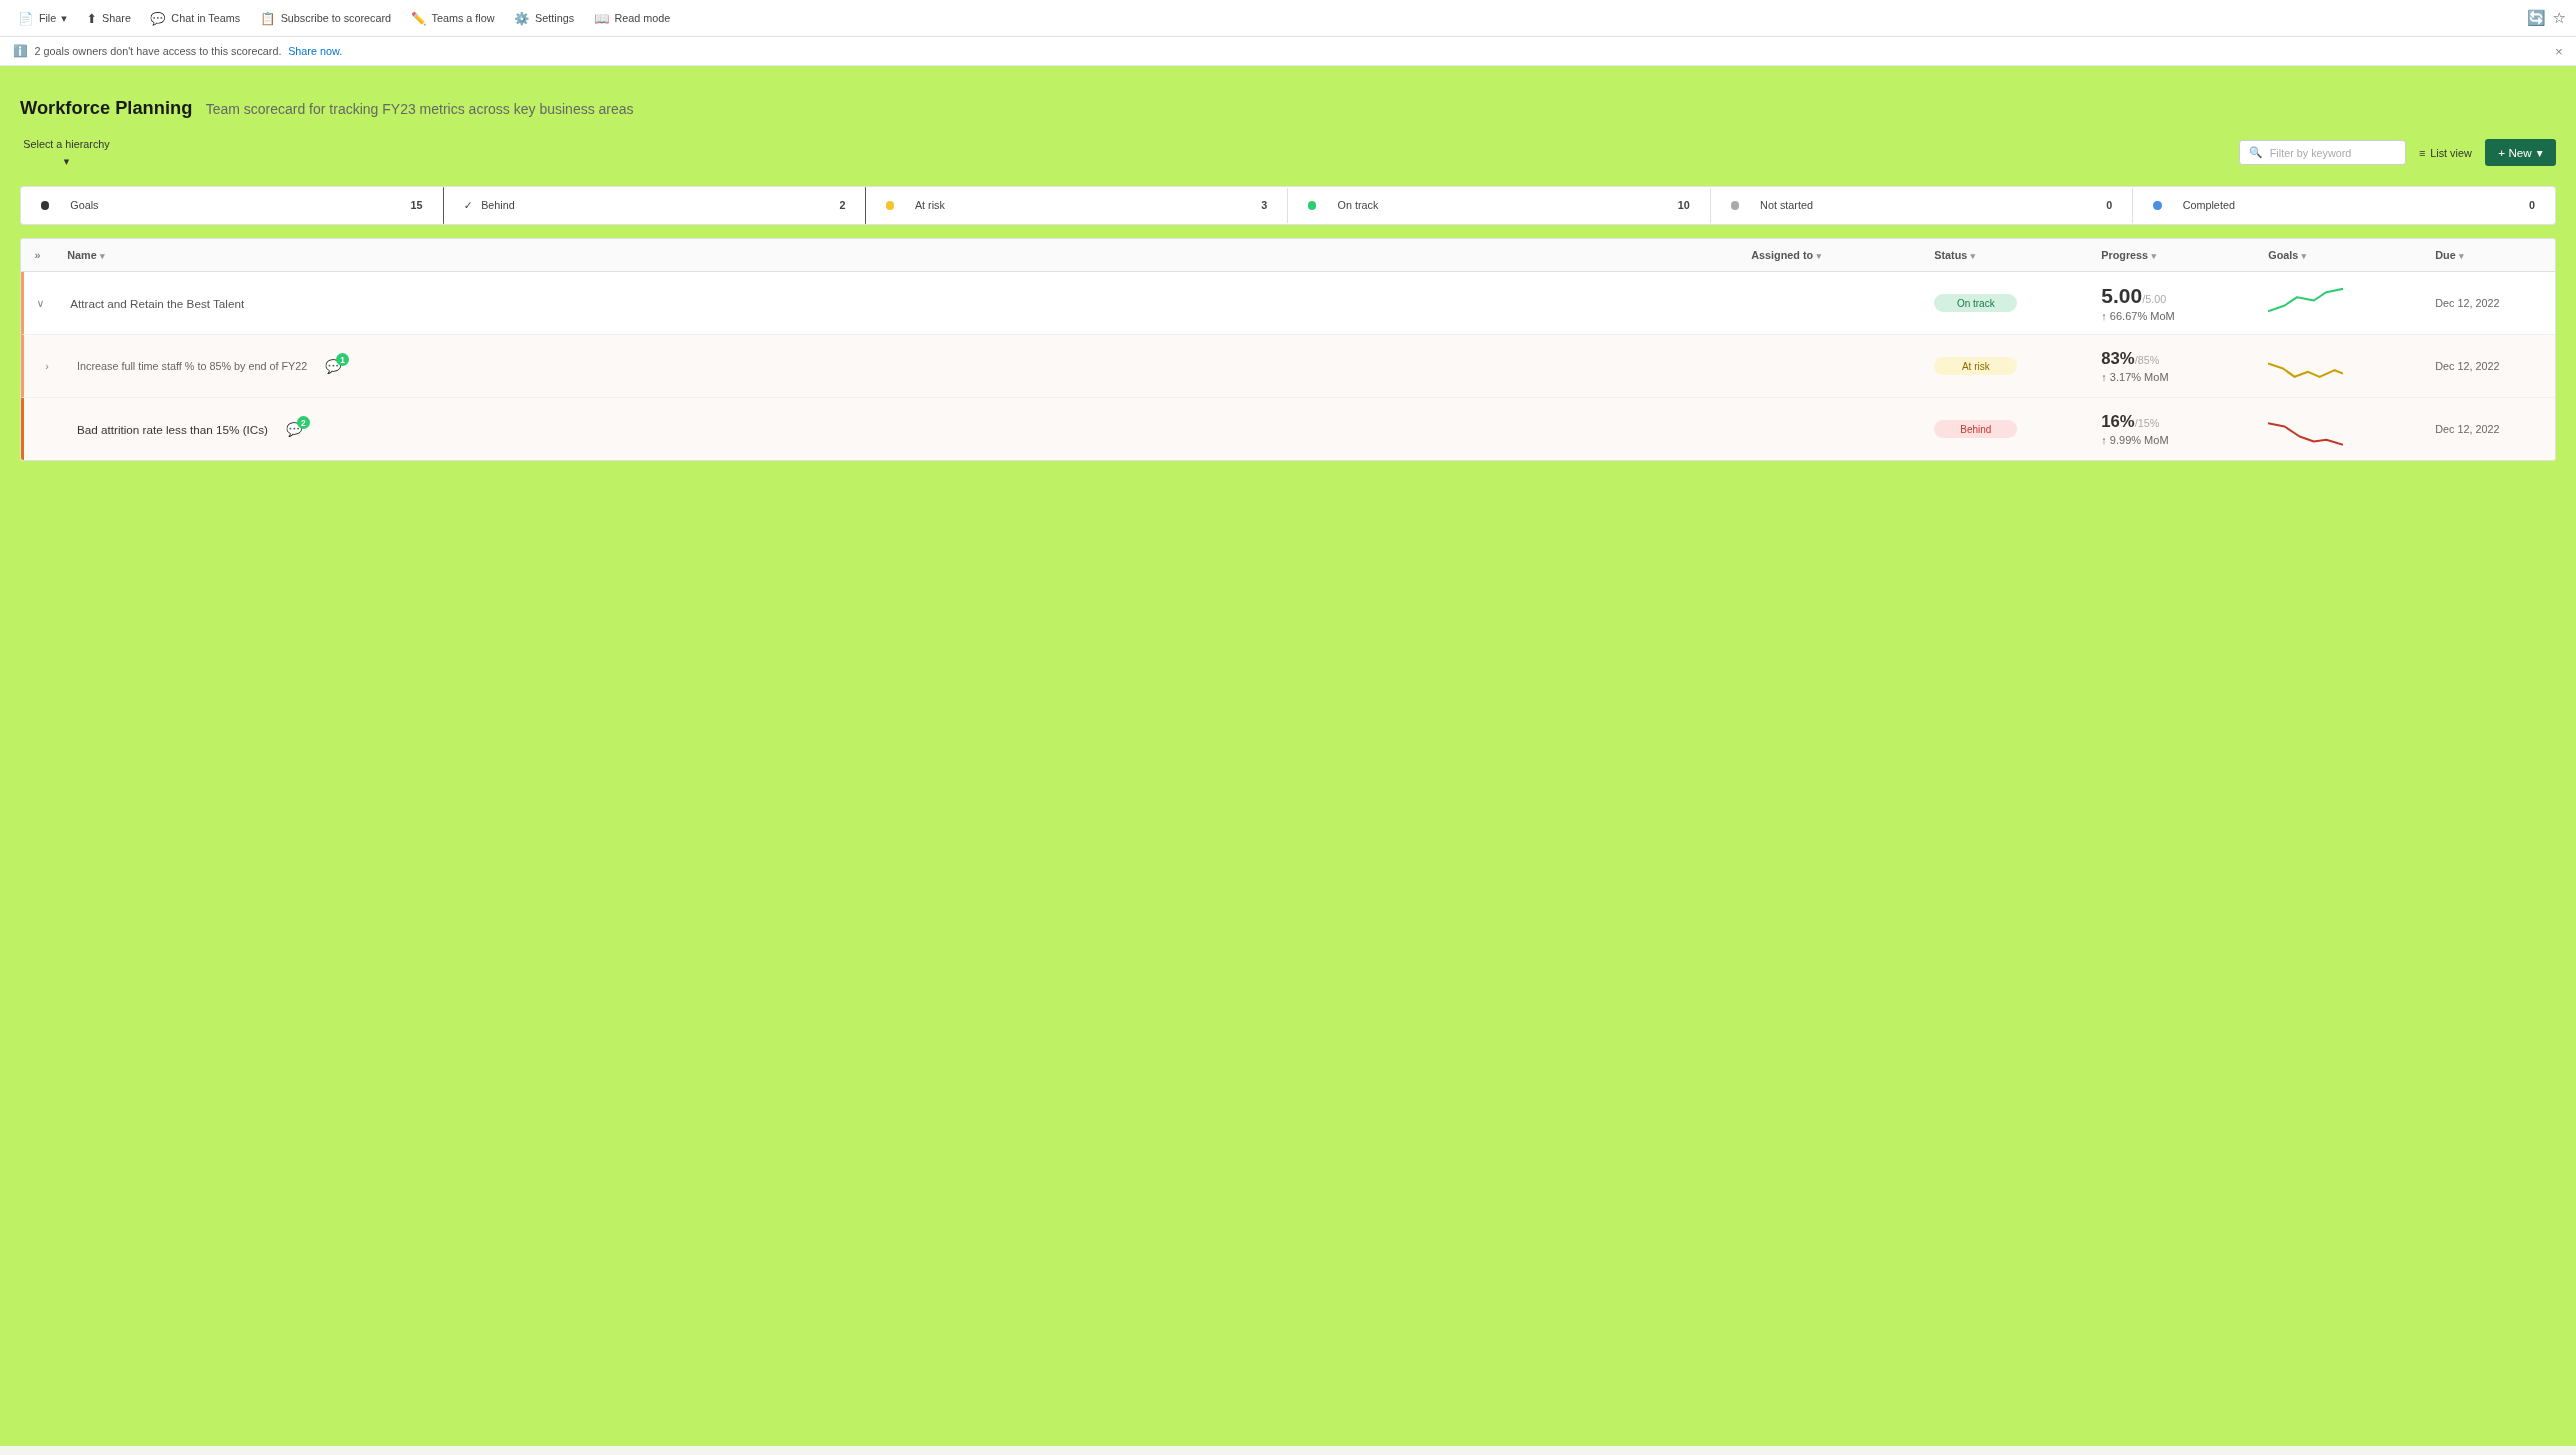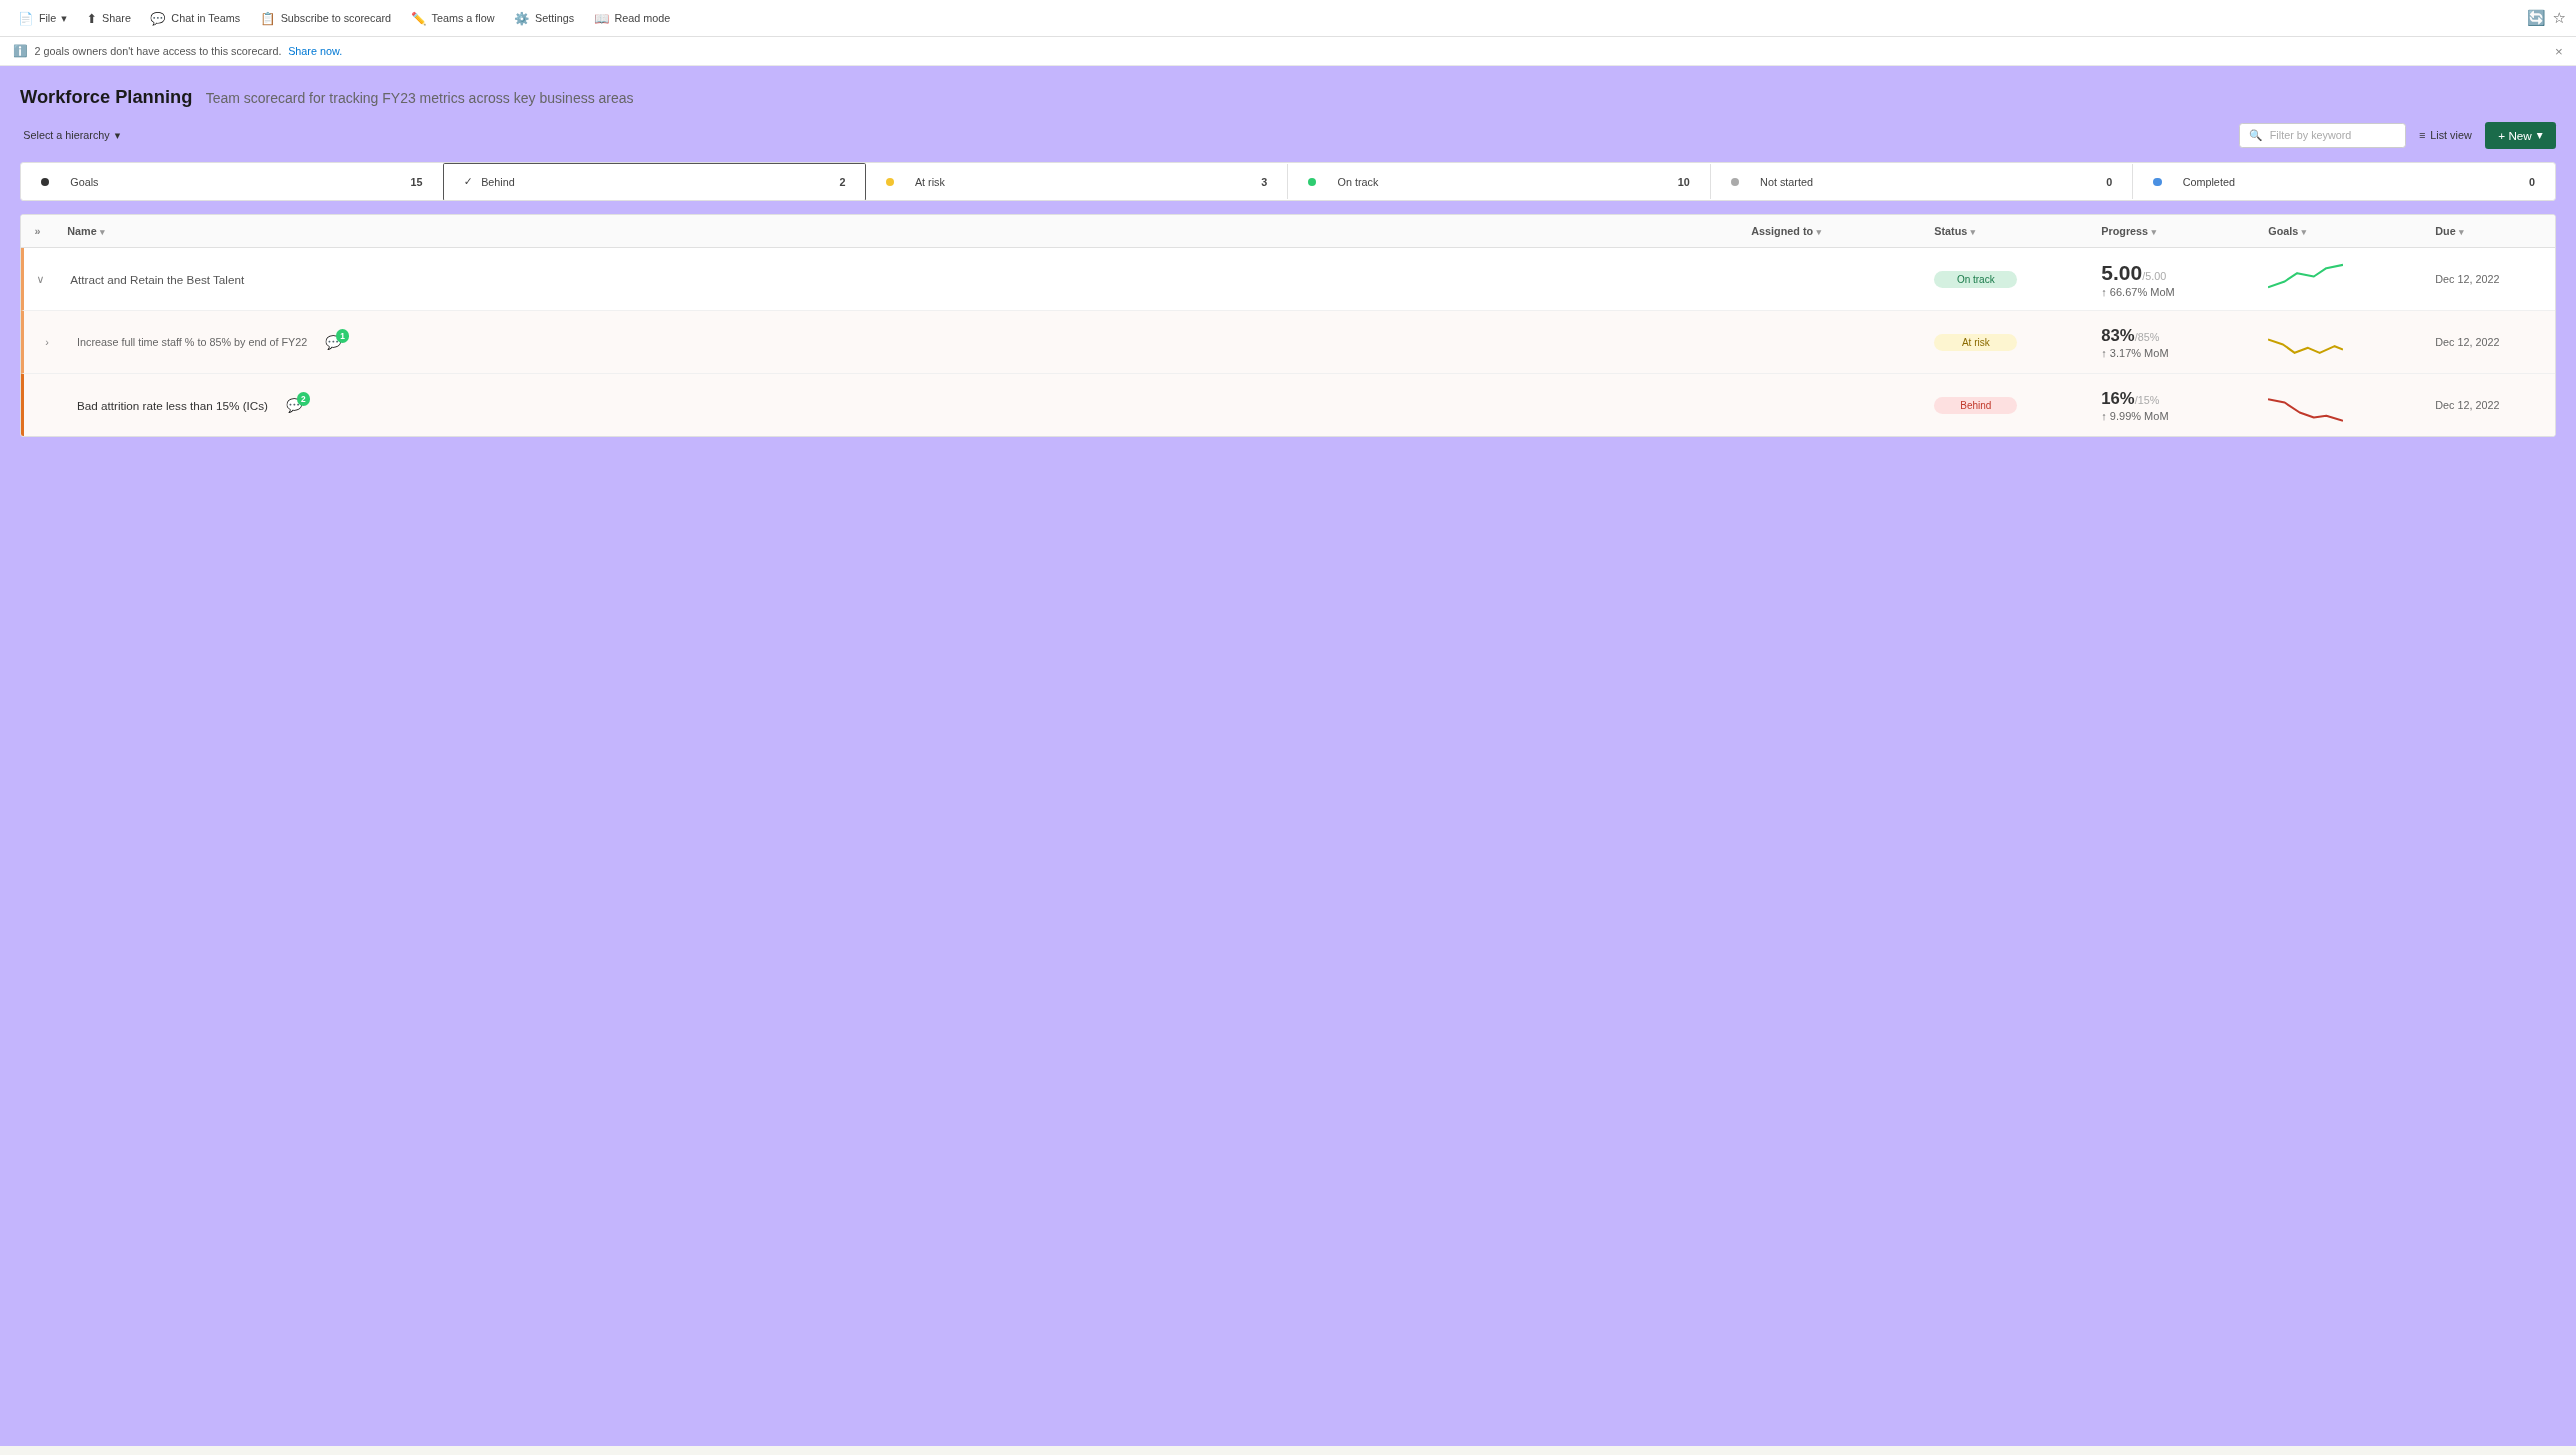--- a/index.html
+++ b/index.html
@@ -26,36 +26,36 @@
     .notification-bar {
       display: flex; align-items: center; gap: 6.7px;
       background: #fff; border-bottom: 0.8px solid #e8e8e8;
       padding: 6.7px 13.3px; font-size: 10.8px; color: #555;
     }
     .notification-bar .info-icon { color: #555; font-size: 11.7px; }
     .notification-bar a { color: #0078d4; text-decoration: none; }
     .notification-close { margin-left: auto; cursor: pointer; font-size: 13.3px; color: #888; background: none; border: none; }
 
     
-    .main { padding: 20px 20px; background: #c4b5fd; min-height: calc(100vh - 75px); }
+    .main { padding: 31px 20px; background: #bef264; min-height: calc(100vh - 75px); }
 
     
     .page-header { display: flex; align-items: baseline; gap: 13.3px; margin-bottom: 13.3px; }
     .page-title { font-size: 18.3px; font-weight: 700; color: #1a1a1a; }
     .page-subtitle { font-size: 14px; color: #666; }
 
     
     .controls-row {
       display: flex; align-items: center; gap: 6.7px;
       margin-bottom: 13.3px;
     }
     .hierarchy-btn {
       display: flex; align-items: center; gap: 5px;
       font-size: 10.8px; color: #333; cursor: pointer;
-      background: none; border: none; padding: 5px 3.3px;
+      background: none; border: none; padding: 5px 3.3px; flex-direction: column;
     }
     .controls-spacer { flex: 1; }
     .filter-input {
       display: flex; align-items: center; gap: 6.7px;
       border: 0.8px solid #ccc; border-radius: 3.3px; padding: 5px 10px;
       background: #fff; font-size: 10.8px; color: #999; width: 167px;
     }
     .list-view-btn {
       display: flex; align-items: center; gap: 5px;
       font-size: 10.8px; color: #333; cursor: pointer;

